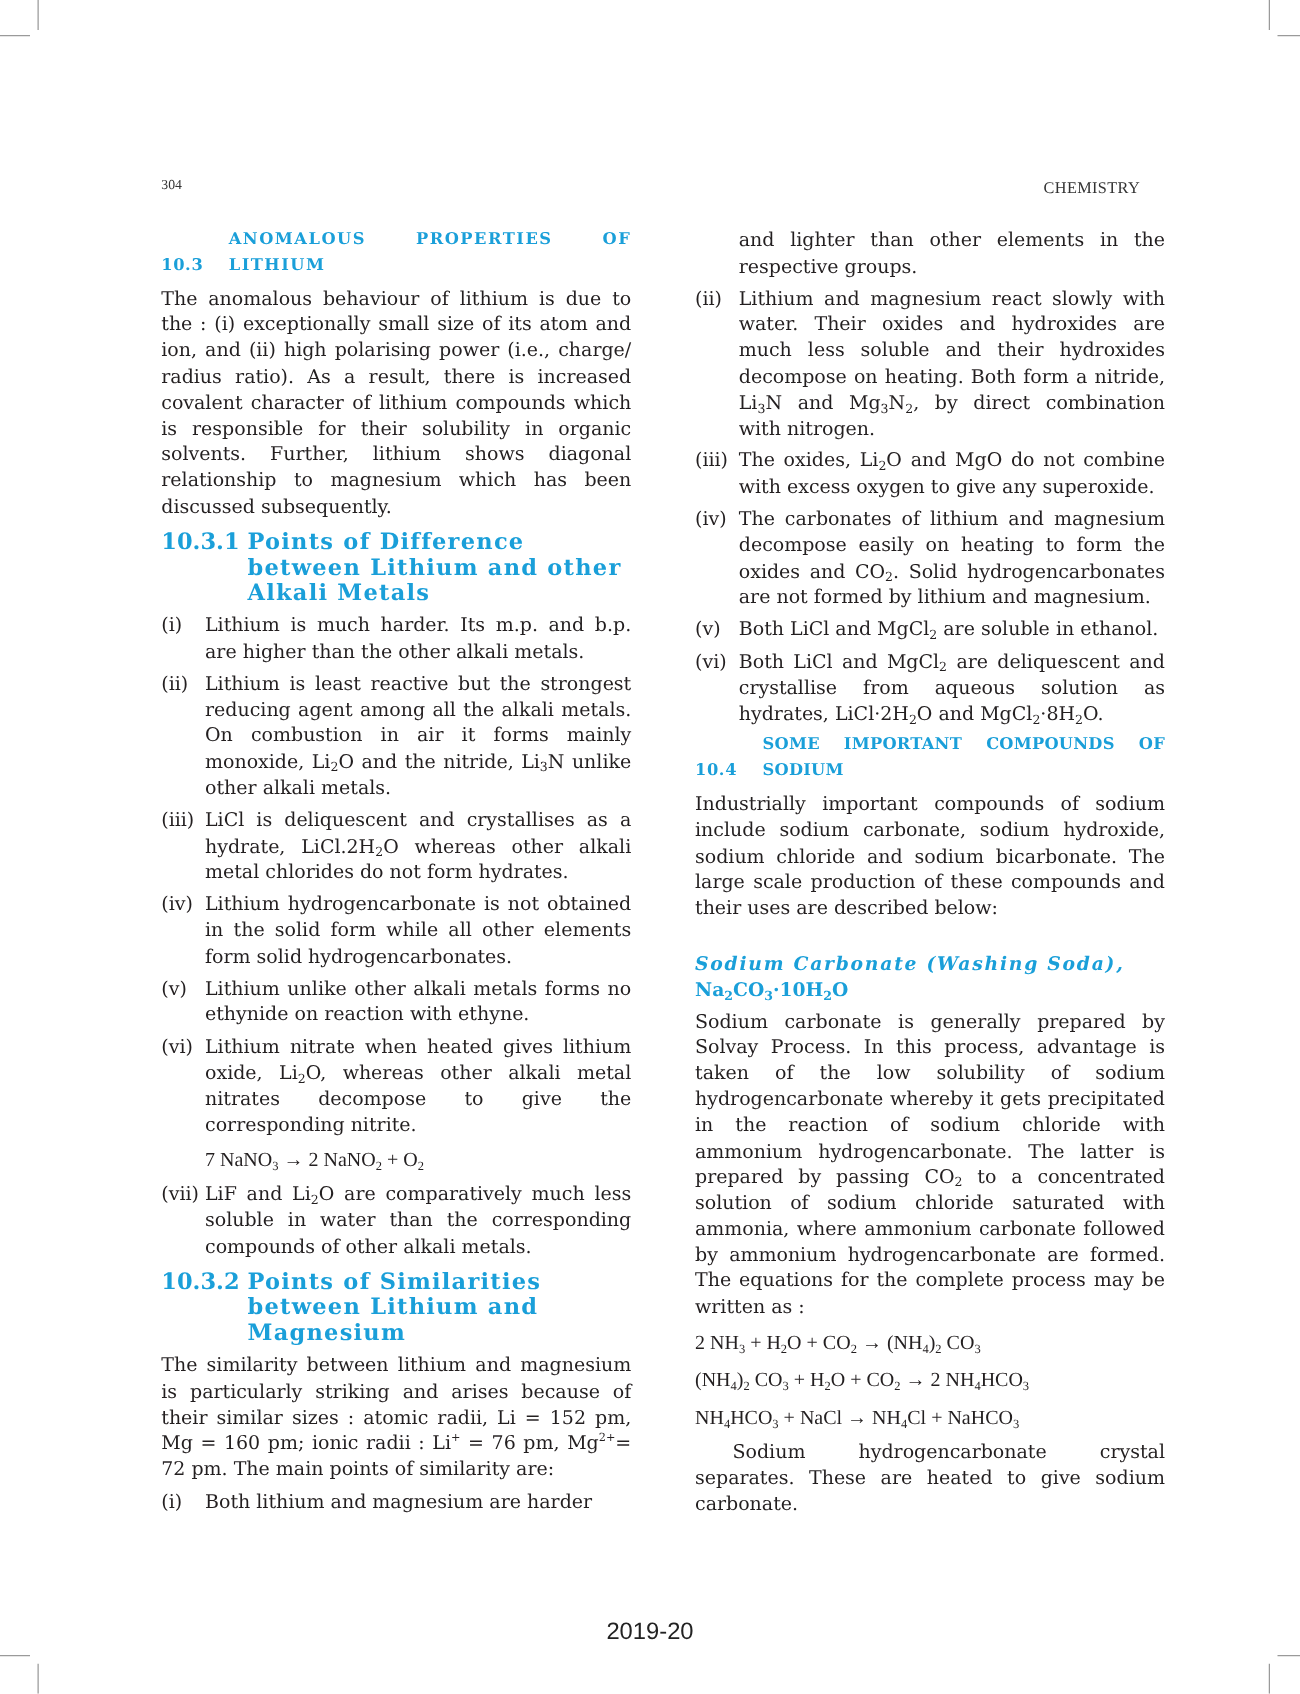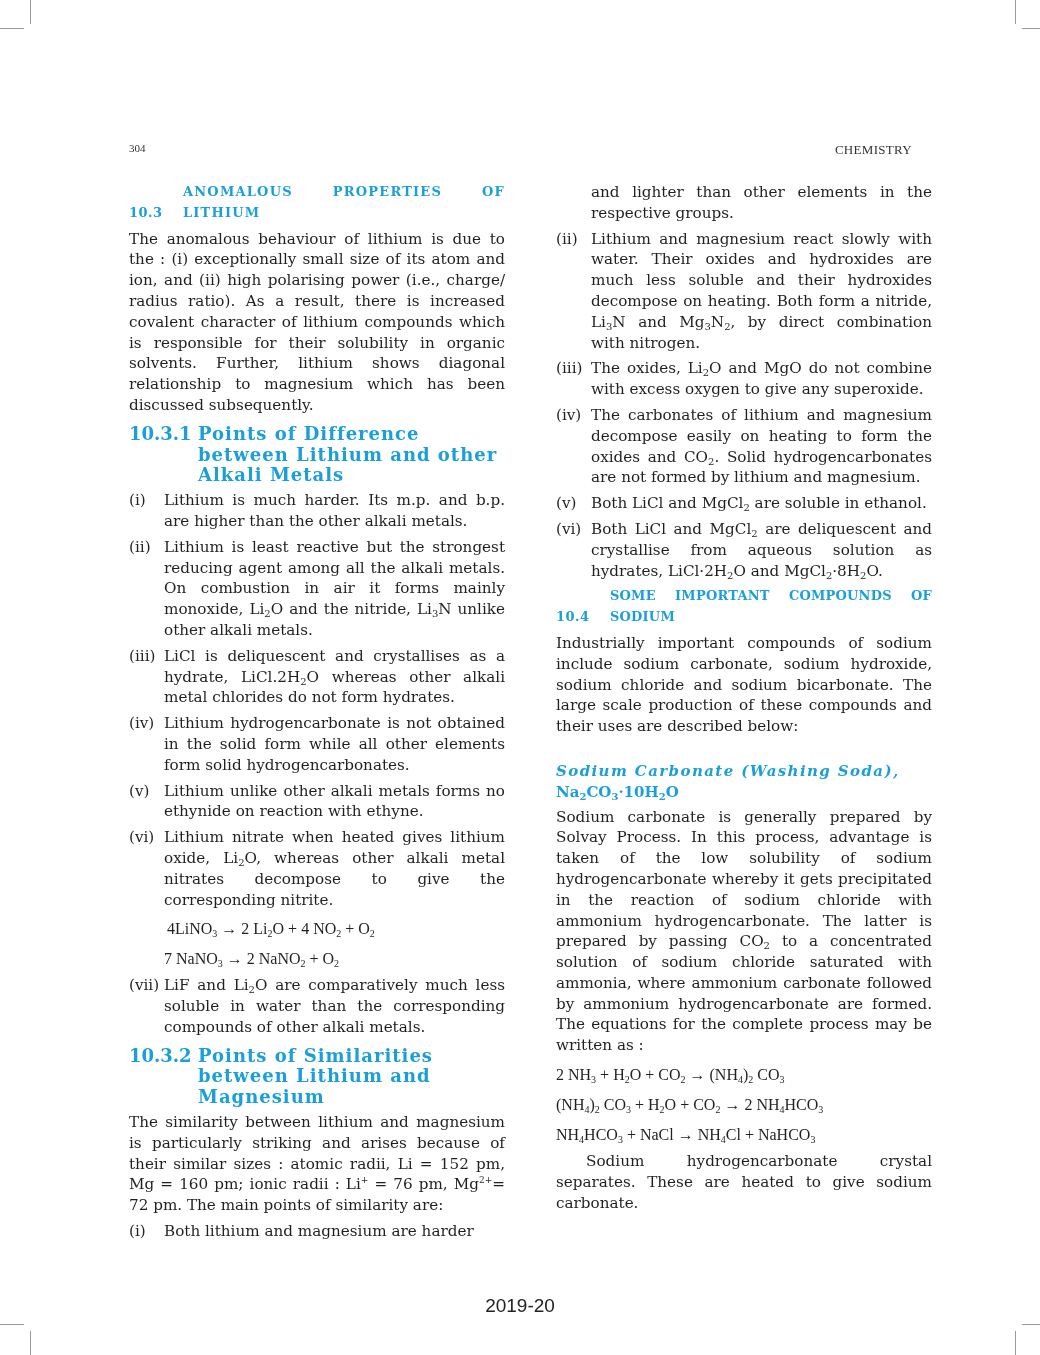--- a/index.html
+++ b/index.html
@@ -80,21 +80,20 @@
   </div>
   <div class="li">
     <span class="mk">(v)</span>
     <span class="tx">Lithium unlike other alkali metals forms no ethynide on reaction with ethyne.</span>
   </div>
   <div class="li">
     <span class="mk">(vi)</span>
     <span class="tx"><span>Lithium nitrate when heated gives lithium oxide, Li</span><sub>2</sub><span>O, whereas other alkali metal nitrates decompose to give the corresponding nitrite.</span></span>
   </div>
 
-  <div class="eq indent"><span>4LiNO</span><sub>3</sub><span> → 2 Li</span><sub>2</sub><span>O + 4 NO</span><sub>2</sub><span> + O</span><sub>2</sub></div>
   <div class="eq indent2"><span>7 NaNO</span><sub>3</sub><span> → 2 NaNO</span><sub>2</sub><span> + O</span><sub>2</sub></div>
 
   <div class="li">
     <span class="mk">(vii)</span>
     <span class="tx"><span>LiF and Li</span><sub>2</sub><span>O are comparatively much less soluble in water than the corresponding compounds of other alkali metals.</span></span>
   </div>
 
   <div class="h3">
     <span class="num">10.3.2</span>
     <span class="ttl">Points of Similarities between Lithium and Magnesium</span>

